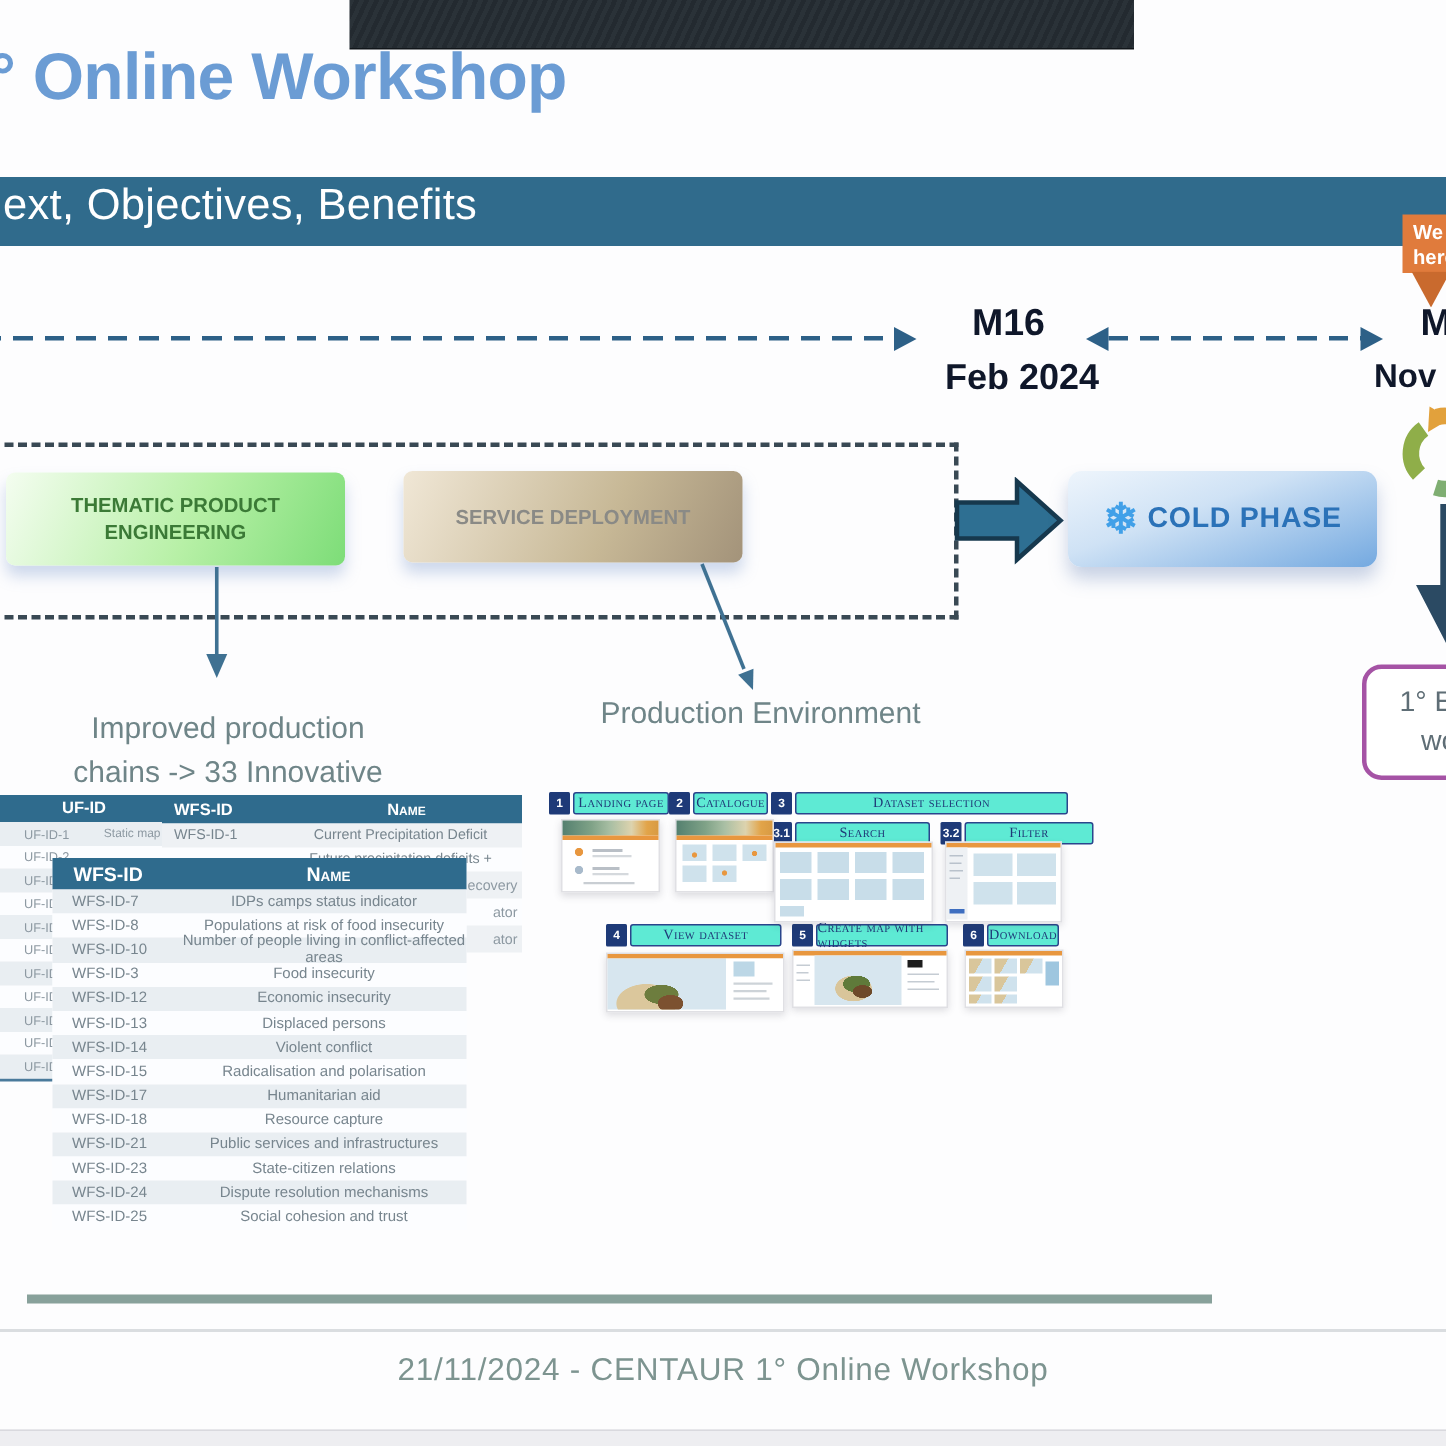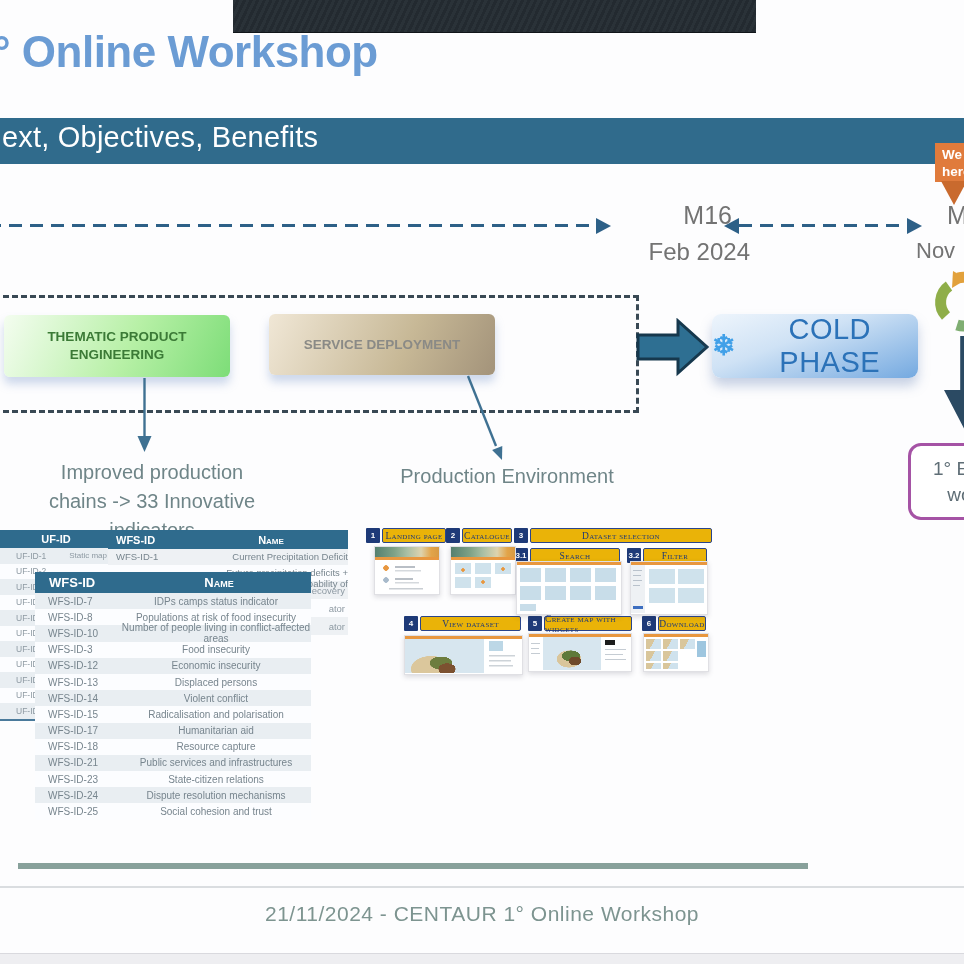--- a/index.html
+++ b/index.html
@@ -25,38 +25,38 @@
   .callout-tail{left:941px;top:181px;width:26px;height:24px;background:#c96a2e;
     clip-path:polygon(0 0,100% 0,50% 100%)}
 
   
   .dashline{height:3px;background:repeating-linear-gradient(90deg,#2d6087 0 13px,transparent 13px 21px)}
   .dl-left{left:-12px;top:224px;width:608px}
   .dl-mid{left:739px;top:224px;width:170px}
   .ah{width:0;height:0;border-top:8px solid transparent;border-bottom:8px solid transparent}
   .ah-r{border-left:15px solid #2d6087}
   .ah-l{border-right:15px solid #2d6087}
-  .milestone{color:#737373;font-weight:normal;text-align:right;white-space:nowrap}
+  .milestone{color:#0f172a;font-weight:bold;text-align:left;white-space:nowrap}
 
   
   .phase-rect{left:-24px;top:295px;width:657px;height:112px;border:3px dashed #394954}
 
   
   .pbox{border-radius:6px;display:flex;align-items:center;justify-content:center;text-align:center;
     font-weight:bold;box-shadow:0 7px 10px rgba(125,155,205,.38)}
   .pbox-green{left:4px;top:315px;width:226px;height:62px;
     background:linear-gradient(115deg,#f4fdf0 0%,#b7f0a6 55%,#7ddd78 100%);
     color:#3b7a36;font-size:13.5px;line-height:18px}
   .pbox-tan{left:269px;top:314px;width:226px;height:61px;
     background:linear-gradient(115deg,#f0e7d6 0%,#c7b896 60%,#a3937a 100%);
     color:#8a8a86;font-size:13.5px}
   .pbox-cold{left:712px;top:314px;width:206px;height:64px;border-radius:9px;
     background:linear-gradient(160deg,#eef5fc 0%,#cfe2f5 40%,#74a9e0 100%);
     box-shadow:0 8px 12px rgba(100,130,180,.35);gap:6px}
-  .cold-label{color:#2b72b8;font-size:29px;font-weight:normal;letter-spacing:.5px}
+  .cold-label{color:#2b72b8;font-size:19px;font-weight:bold;letter-spacing:.5px}
   .snow{color:#41a0e8;font-size:28px;line-height:28px}
 
   
   .downarrow{left:944px;top:336px;width:54px;height:104px;background:#2b4a63;
     clip-path:polygon(30% 0,66% 0,66% 52%,100% 52%,48% 100%,0 52%,30% 52%)}
   .enduser{left:908px;top:443px;width:160px;height:77px;background:#fff;border:3.5px solid #a553a5;
     border-radius:13px;box-sizing:border-box;color:#5f6e76;font-size:19px;line-height:26px;
     text-align:center;padding-top:10px}
 
   
@@ -73,41 +73,41 @@
   .tA .trow{height:15.5px;font-size:8.5px;color:#8d99a2;padding-left:16px}
   .tA .trow:nth-of-type(odd){background:#e9eef2}
   .tA .extra{margin-left:auto;padding-right:5px;font-size:8px}
   
   .tB{left:108px;top:530px;width:240px;z-index:2}
   .tB .thead{height:19px;font-size:11px}
   .tB .thead .h-id{padding-left:8px;width:78px}
   .tB .thead .h-name{flex:1;text-align:center}
   .tB .trow{height:16px;font-size:9.5px;align-items:flex-start;padding-top:1.5px;box-sizing:border-box}
   .tB .cell-id{width:78px;padding-left:8px;box-sizing:border-box}
-  .tB .cell-name{flex:1;text-align:right}
+  .tB .cell-name{flex:1;text-align:center}
   .tB .trow:nth-of-type(odd){background:#eef1f4}
   .tB .tfrag{height:18px;display:flex;align-items:center;justify-content:flex-end;
     padding-right:3px;font-size:9.5px;color:#8d99a2}
   .tB .tfrag:nth-of-type(odd){background:#eef1f4}
   
   .tC{left:35px;top:572px;width:276px;z-index:3}
   .tC .thead{height:21px;font-size:13px}
   .tC .thead .h-id{padding-left:14px;width:92px;box-sizing:border-box}
   .tC .thead .h-name{flex:1;text-align:center}
   .tC .trow{height:16.2px;font-size:10px}
   .tC .cell-id{width:86px;padding-left:13px;box-sizing:border-box}
   .tC .cell-name{flex:1;text-align:center}
   .tC .trow:nth-of-type(odd){background:#e9eef2}
   .tC .trow:nth-of-type(even){background:#fcfdff}
 
   
   .step{display:flex;align-items:stretch;height:15px}
   .badge{min-width:14px;background:#1e3a78;color:#fff;font-size:8px;font-weight:bold;
     display:flex;align-items:center;justify-content:center;border-radius:1px}
-  .slabel{flex:1;background:#eab308;border:1.2px solid #2a458c;border-radius:2px;margin-left:2px;
+  .slabel{flex:1;background:#5eead4;border:1.2px solid #2a458c;border-radius:2px;margin-left:2px;
     color:#1f3a78;font-family:"Liberation Serif",serif;font-variant:small-caps;font-size:9.5px;
     display:flex;align-items:center;justify-content:center;letter-spacing:.3px}
   .shot{background:#fff;border:1px solid #e0e0e4;box-shadow:0 2px 5px rgba(60,60,80,.18)}
   .ph{height:10px;background:linear-gradient(90deg,#54806f,#7fa287 30%,#a9bfa4 50%,#ddd3ae 72%,#e2a449 88%,#d89a43)}
   .ob{height:3px;background:#e8973f}
   .ct{background-repeat:no-repeat}
 
   .footer-sage{left:18px;top:863px;width:790px;height:6px;background:#73908a;opacity:.85}
   .footer-line{left:0;top:886px;width:964px;height:2px;background:#dadde0}
   .footer-text{left:0;top:902px;width:964px;text-align:center;font-size:21px;color:#7d9490;letter-spacing:.5px}
@@ -175,21 +175,21 @@
   <div>workshop</div>
 </div>
 
 <svg class="abs" style="left:0;top:370px" width="660" height="110">
   <line x1="144.5" y1="8" x2="144.5" y2="68" stroke="#3f7192" stroke-width="2.4"></line>
   <polygon points="137.5,66 151.5,66 144.5,82" fill="#3f7192"></polygon>
   <line x1="468" y1="6" x2="496" y2="76" stroke="#3f7192" stroke-width="2.4"></line>
   <polygon points="502,90 492.1,79.9 502.3,75.9" fill="#3f7192"></polygon>
 </svg>
 
-<div class="abs caption" style="left:20px;top:458px;width:264px">
+<div class="abs caption" style="left:20px;top:472px;width:264px">
   <div>Improved production</div>
   <div>chains -&gt; 33 Innovative</div>
   <div>indicators</div>
 </div>
 <div class="abs caption" style="left:392px;top:462px;width:230px">Production Environment</div>
 
 <div class="abs tbl tA">
   <div class="thead sc">UF-ID</div>
   <div>
 
@@ -373,21 +373,21 @@
   <span class="slabel">Catalogue</span>
 </div>
 <div class="abs step" style="left:514px;top:528px;width:198px">
   <span class="badge">3</span>
   <span class="slabel">Dataset selection</span>
 </div>
 <div class="abs step" style="left:514px;top:548px;width:106px">
   <span class="badge">3.1</span>
   <span class="slabel">Search</span>
 </div>
-<div class="abs step" style="left:627px;top:548px;width:80px">
+<div class="abs step" style="left:627px;top:548px;width:102px">
   <span class="badge">3.2</span>
   <span class="slabel">Filter</span>
 </div>
 <div class="abs step" style="left:404px;top:616px;width:117px">
   <span class="badge">4</span>
   <span class="slabel">View dataset</span>
 </div>
 <div class="abs step" style="left:528px;top:616px;width:104px">
   <span class="badge">5</span>
   <span class="slabel">Create map with widgets</span>

